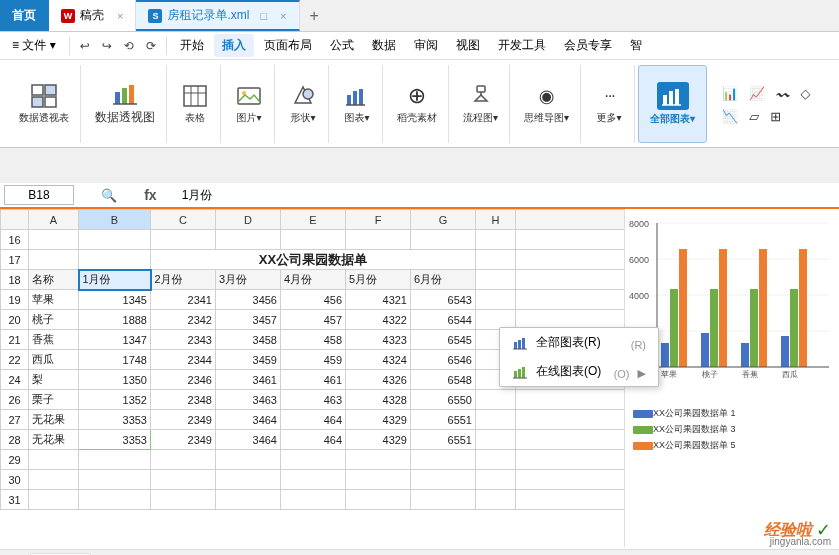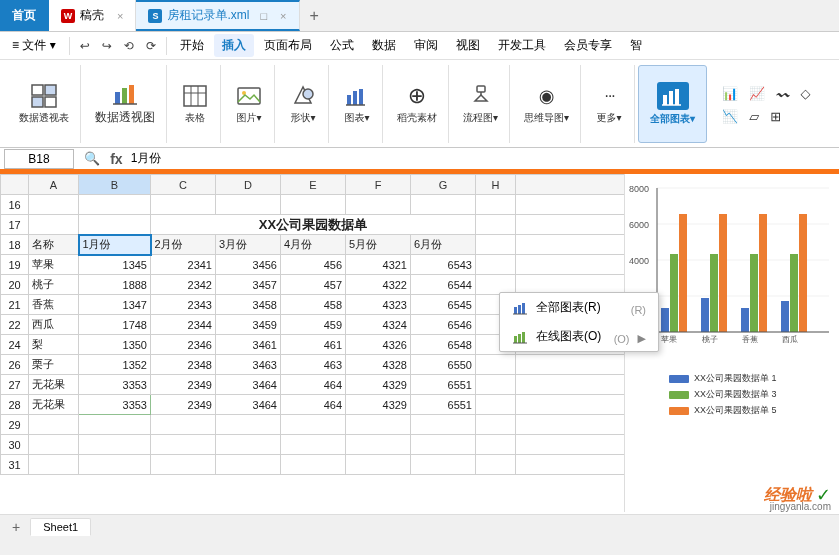--- a/index.html
+++ b/index.html
@@ -25,21 +25,21 @@
     .formula-input { flex: 1; border: none; outline: none; font-size: 12px; padding: 2px 4px; }
 
     table.grid { border-collapse: collapse; table-layout: fixed; }
     table.grid th, table.grid td { border: 1px solid #d0d0d0; font-size: 11px; padding: 0 3px; height: 20px; overflow: hidden; white-space: nowrap; }
     table.grid th { background: #f5f5f5; text-align: center; font-weight: normal; color: #333; }
     table.grid td { color: #222; background: #fff; }
     table.grid td.number { text-align: right; }
     table.grid td.merged-title { text-align: center; font-weight: bold; background: #fff; }
     .col-header { background: #f5f5f5; text-align: center; font-size: 11px; color: #555; border: 1px solid #d0d0d0; height: 20px; }
     .chart-legend { display: flex; flex-direction: column; gap: 3px; margin-top: 4px; padding: 0 4px; }
-    .legend-item { display: flex; align-items: center; gap: 5px; font-size: 9px; color: #333; margin-left: 36px; }
+    .legend-item { display: flex; align-items: center; font-size: 9px; color: #333; }
     .legend-color { width: 20px; height: 8px; border-radius: 1px; }
 
     
     .watermark { position: absolute; bottom: 8px; right: 8px; display: flex; align-items: center; gap: 4px; }
     .watermark-text { font-size: 16px; font-weight: bold; color: #e8742a; font-style: italic; }
     .watermark-check { font-size: 18px; color: #1a8a1a; }
     .sheet-tab { padding: 2px 12px; font-size: 11px; cursor: pointer; border: 1px solid #ddd; border-bottom: none; background: #e8e8e8; border-radius: 2px 2px 0 0; }
     .sheet-tab.active { background: #fff; border-bottom: 1px solid #fff; }
 
     .main-area { position: relative; flex: 1; overflow: hidden; }
@@ -227,21 +227,21 @@
       <div style="display:flex;gap:3px;align-items:center;">
         <div class="ribbon-btn-sm" style="font-size:13px;">📉</div>
         <div class="ribbon-btn-sm" style="font-size:13px;">▱</div>
         <div class="ribbon-btn-sm" style="font-size:13px;">⊞</div>
       </div>
     </div>
 
   </div>
 </div>
 
-<div style="display:flex;align-items:center;background:#fff;height:26px;border-bottom:5px solid #f97316;padding:0 4px;gap:4px;">
+<div style="display:flex;align-items:center;background:#fff;height:26px;border-bottom:2px solid #f97316;padding:0 4px;gap:21px;margin-top:35px;">
   <input class="cell-ref" value="B18" style="width: 70px; border: 1px solid rgb(187, 187, 187); padding: 2px 6px; font-size: 12px; text-align: center;">
   <span class="formula-icon" style="color:#555;font-size:13px;">🔍</span>
   <span style="font-size:14px;color:#555;font-weight:bold;">fx</span>
   <input class="formula-input" value="1月份" style="flex: 1 1 0%; border: none; outline: none; font-size: 12px; padding: 2px 4px;">
 </div>
 
 <div class="main-area" style="position:relative;height:340px;overflow:hidden;background:#fff;">
 
   <div style="overflow:hidden;width:730px;">
     <table class="grid" style="width:730px;">

